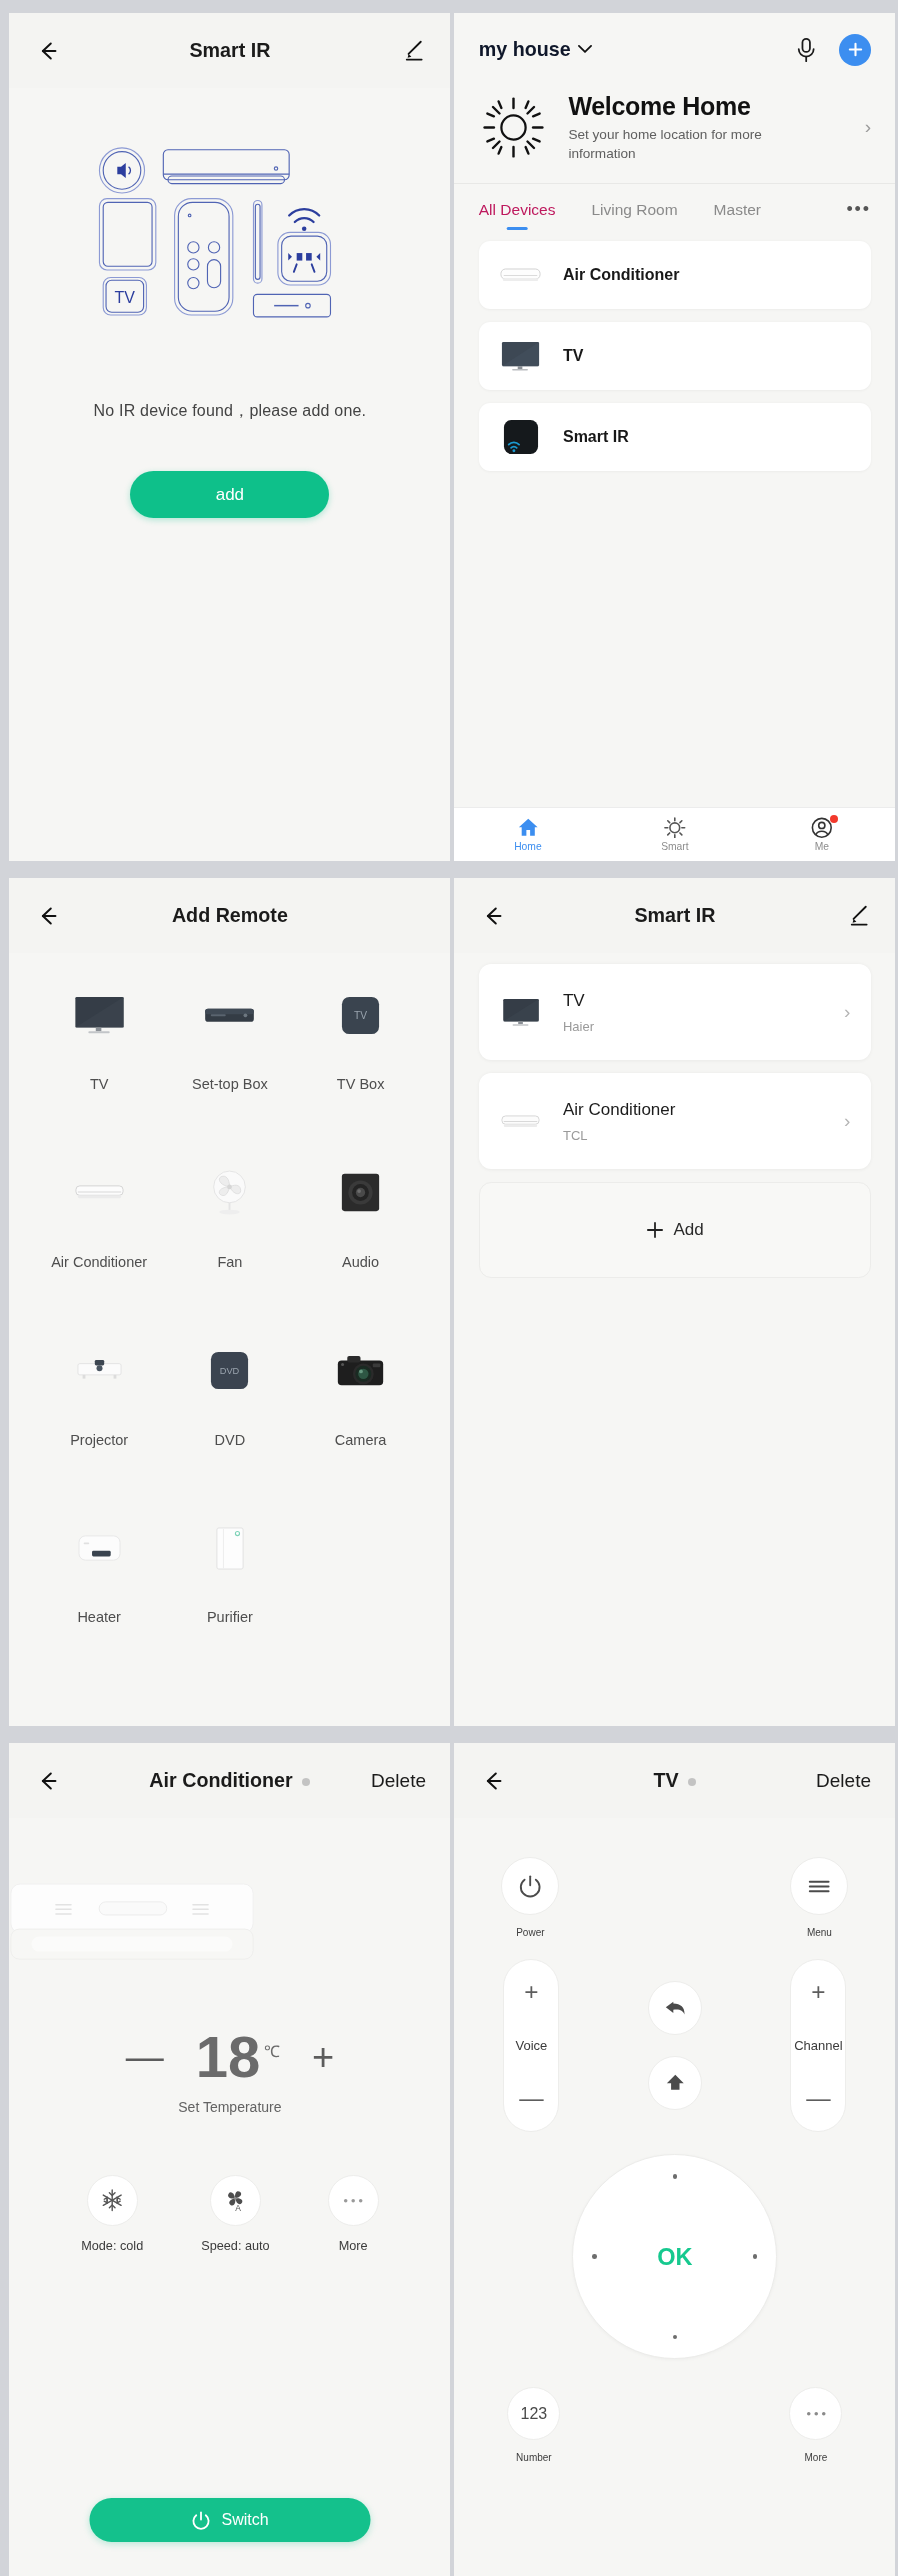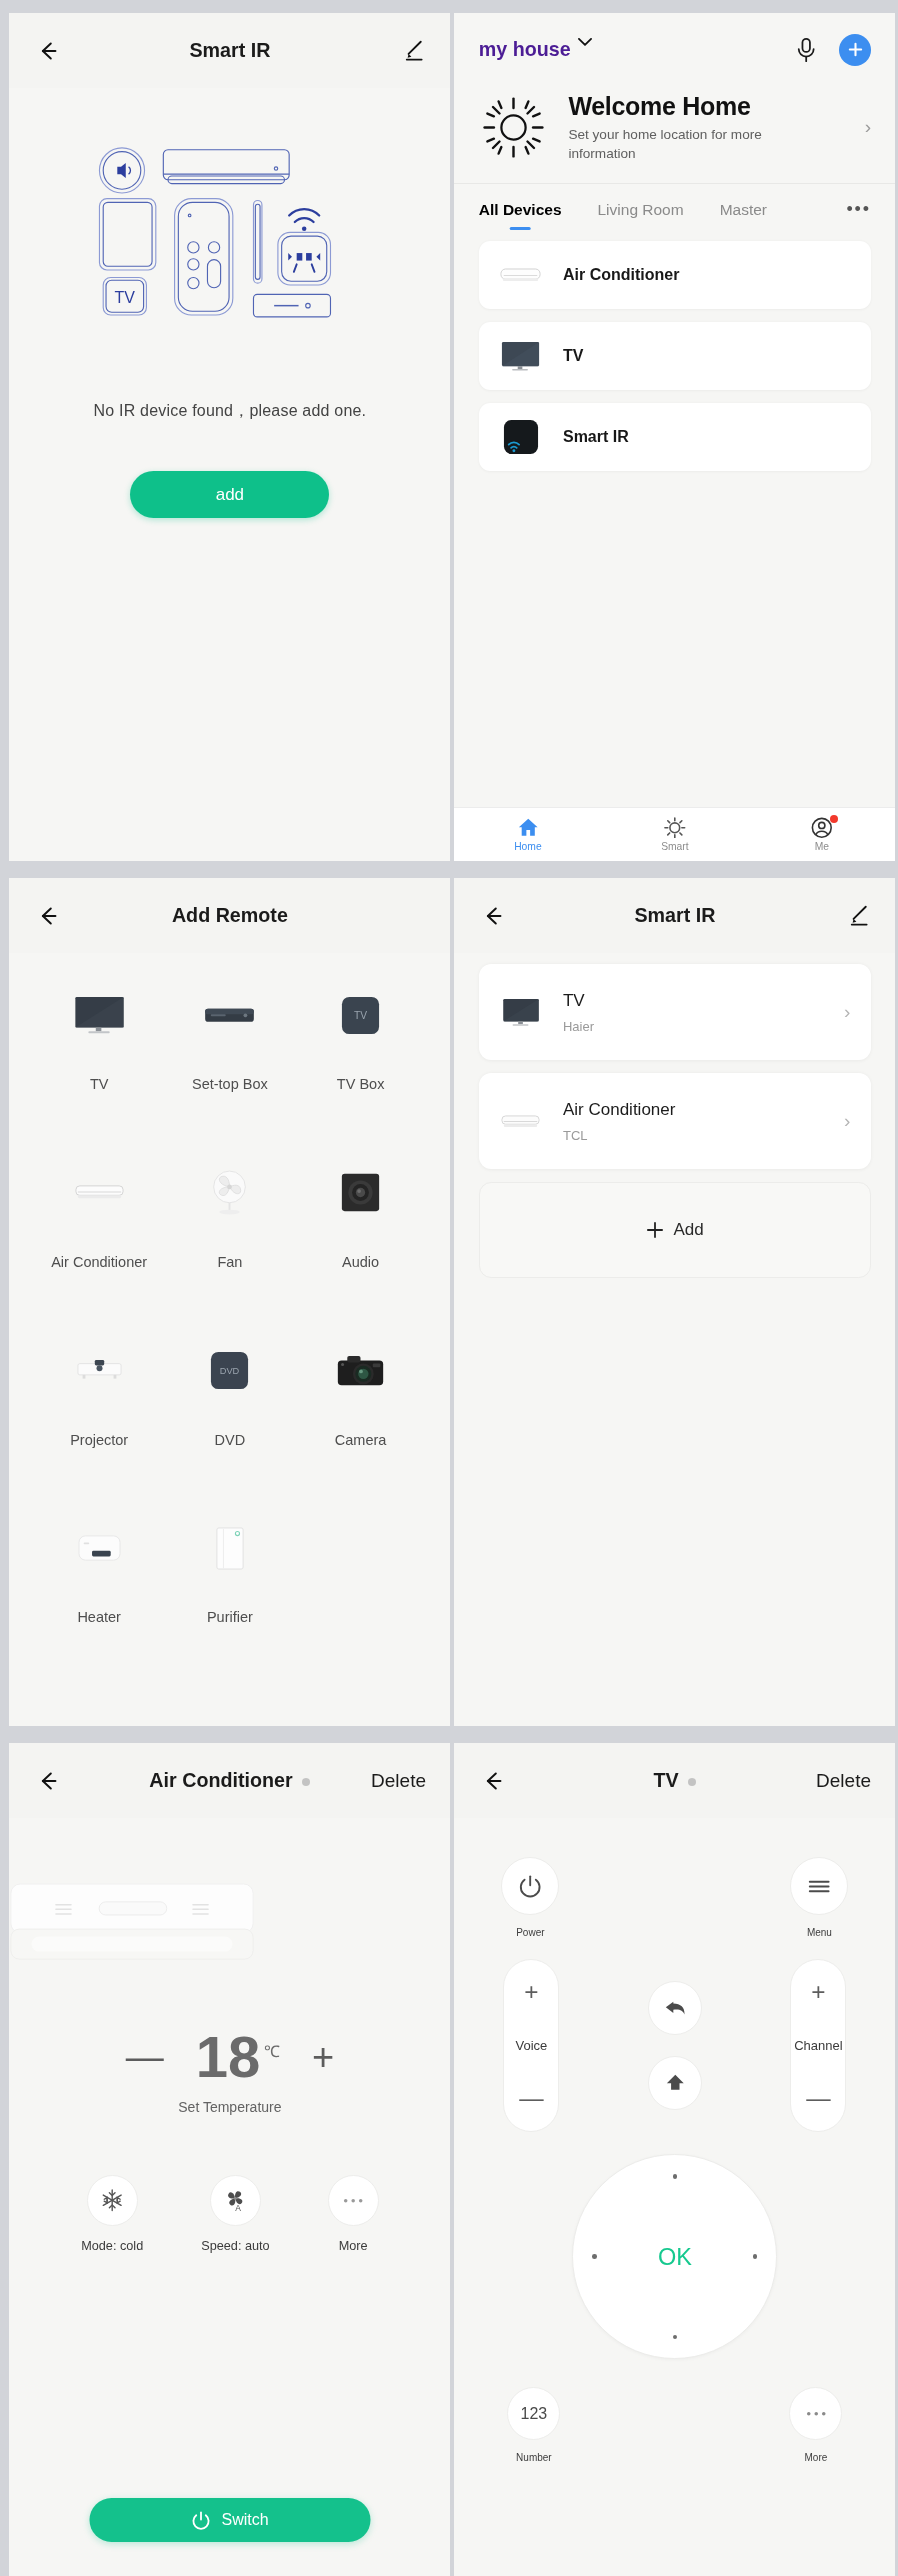--- a/index.html
+++ b/index.html
@@ -58,40 +58,40 @@
     display:flex; align-items:center; justify-content:center;
     border:none; cursor:pointer;
     box-shadow:0 1.9px 6.6px rgba(14,192,138,.30);
   }
 
   
   .p2{ background:#f6f6f4; display:flex; flex-direction:column;}
   .p2-top{
     height:73px; display:flex; align-items:center; padding:0 24.4px;
   }
-  .home-name{ font-size:19.7px; font-weight:bold; color:#4c1d95; display:flex; gap:7.5px;}
+  .home-name{ font-size:19.7px; font-weight:bold; color:#0f172a; display:flex; align-items:center; gap:7.5px;}
   .p2-top .spacer{ flex:1;}
   .mic-ico{ width:24.4px;height:28px; cursor:pointer;}
   .add-fab{
     width:32px;height:32px;border-radius:50%;background:#3c8ef0;
     display:flex;align-items:center;justify-content:center;margin-left:20.6px;cursor:pointer;
   }
   .add-fab svg{display:block;}
   .welcome{
     display:flex; align-items:center; padding:5.6px 24.4px 20.6px 24.4px; gap:20.6px;
   }
   .sun-ico{ width:69px;height:69px; flex:none;}
   .welcome .txt{flex:1;}
   .welcome h1{ font-size:25px; font-weight:bold; color:#111; letter-spacing:-0.3px;}
   .welcome p{ font-size:13.6px; color:#606060; margin-top:5.6px; line-height:1.35; max-width:225px;}
   .chev-right{ color:#9b9b9b; font-size:19px; flex:none;}
   .tabs-wrap{ border-top:0.9px solid #e8e8e6; padding:0 24.4px;}
   .tabs{ display:flex; align-items:center; gap:36px; height:51px;}
   .tab{ font-size:15.5px; color:#8a8a8a; position:relative; cursor:pointer; white-space:nowrap;}
-  .tab.active{ color:#000000; font-weight:bold;}
+  .tab.active{ color:#be185d; font-weight:normal;}
   .tab.active::after{
     content:""; position:absolute; left:50%; transform:translateX(-50%);
     bottom:-11.3px; width:20.6px; height:2.8px; border-radius:1.9px; background:#3c8ef0;
   }
   .tab-more{ margin-left:auto; color:#555; font-size:18px; letter-spacing:1.9px; cursor:pointer;}
   .dev-list{ padding:5.6px 24.4px 0 24.4px; flex:1;}
   .dev-card{
     background:#fff; border-radius:11.3px; height:68px;
     display:flex; align-items:center; padding:0 20.6px; gap:20.6px;
     margin-bottom:13px; cursor:pointer;
@@ -197,21 +197,21 @@
     width:54px;height:54px;border-radius:50%;background:#fff;
     border:0.9px solid #ededeb; display:flex;align-items:center;justify-content:center; cursor:pointer;
   }
   .dpad{
     margin:22.5px auto 0 auto; width:205px;height:205px;border-radius:50%;
     background:#fff; border:0.9px solid #ececea; position:relative; cursor:pointer;
     box-shadow:0 0.9px 3.8px rgba(0,0,0,.04);
   }
   .dpad .ok{
     position:absolute; left:50%; top:50%; transform:translate(-50%,-50%);
-    font-size:23.5px; color:#16c98f; font-weight:400;
+    font-size:23.5px; color:#16c98f; font-weight:700;
   }
   .dp-dot{ position:absolute; width:4.7px;height:4.7px;border-radius:50%;background:#6d6d6d;}
   .dp-up{ top:19px; left:50%; margin-left:-2.3px;}
   .dp-dn{ bottom:19px; left:50%; margin-left:-2.3px;}
   .dp-lf{ left:19px; top:50%; margin-top:-2.3px;}
   .dp-rt{ right:19px; top:50%; margin-top:-2.3px;}
   .tv-row4{ display:flex; justify-content:space-between; padding:28px 53px 0 53px;}
   .numcirc{
     width:53px;height:53px;border-radius:50%;background:#fff;border:0.9px solid #ededeb;
     display:flex;align-items:center;justify-content:center; font-size:16px;color:#4a4a4a;

